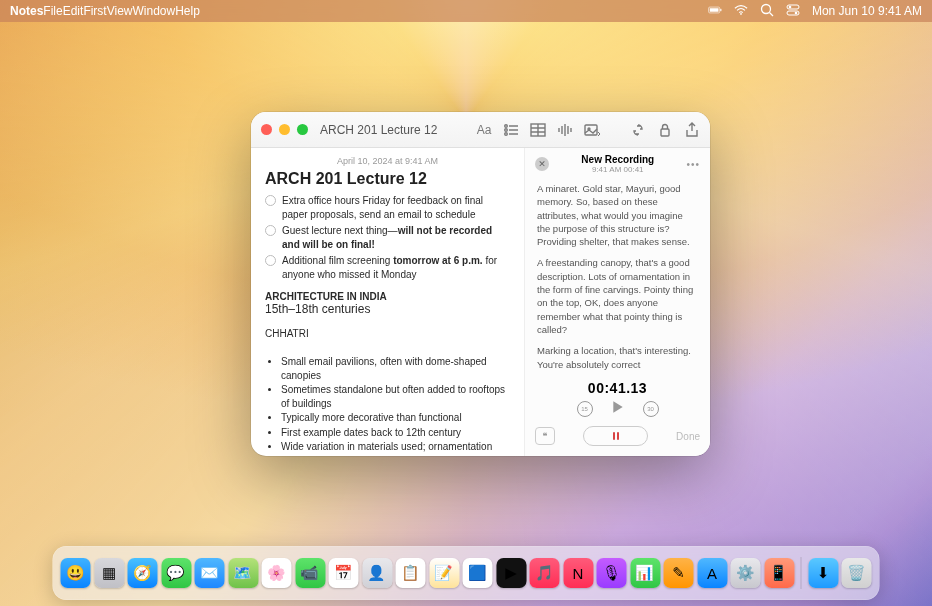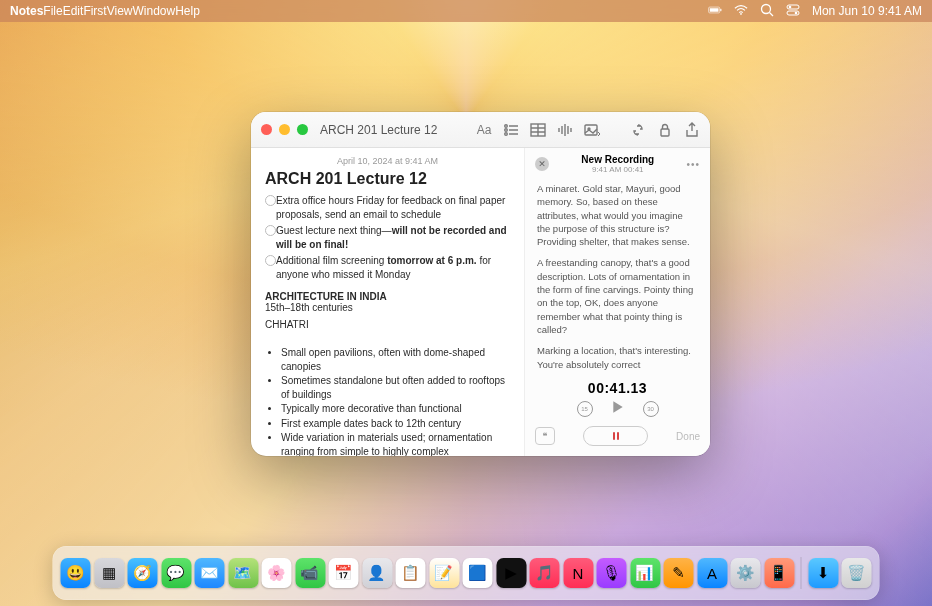--- a/index.html
+++ b/index.html
@@ -79,25 +79,25 @@
   width: 273px;
   overflow-y: auto;
   padding: 6px 14px 10px;
   font-size: 10px;
   color: #2a2a2a;
   position: relative;
 }
 .note-date { text-align: center; font-size: 9px; color: #9a9a9a; margin: 2px 0 4px; }
 .note-title { font-size: 16px; font-weight: 700; margin-bottom: 6px; color:#222; }
 .checklist { list-style: none; margin-bottom: 10px; }
-.checklist li { display: flex; line-height: 1.35; margin-bottom: 3px; }
+.checklist li { display: flex; gap: 6px; line-height: 1.35; margin-bottom: 3px; }
 .checklist .bubble { flex-shrink:0; width: 11px; height: 11px; border: 1px solid #bbb; border-radius: 50%; margin-top: 1px; }
 .note-pane b { font-weight: 600; }
 .section-head { font-weight: 700; font-size: 10px; margin-top: 6px; }
-.section-sub { font-size: 10px; margin-bottom: 6px; }
+.section-sub { font-size: 12px; margin-bottom: 12px; }
 .hhead { font-weight: 400; font-size: 10px; margin-bottom: 16px; }
 .bullets { list-style: disc; padding-left: 16px; }
 .bullets li { line-height: 1.35; margin-bottom: 1px; }
 
 .recording-card {
   margin-top: 8px;
   background: #f0f0f0;
   border-radius: 6px;
   padding: 6px 10px;
   display: flex;
@@ -291,21 +291,21 @@
           </li>
         <li>
             <span class="bubble"></span>
             <span><span>Additional film screening </span><b>tomorrow at 6 p.m.</b><span> for anyone who missed it Monday</span></span>
           </li>
       </ul>
       <div class="section-head">ARCHITECTURE IN INDIA</div>
       <div class="section-sub">15th–18th centuries</div>
       <div class="hhead">CHHATRI</div>
       <ul class="bullets">
-        <li>Small open pavilions, often with dome-shaped canopies</li>
+        <li>Small email pavilions, often with dome-shaped canopies</li>
         <li>Sometimes standalone but often added to rooftops of buildings</li>
         <li>Typically more decorative than functional</li>
         <li>First example dates back to 12th century</li>
         <li>Wide variation in materials used; ornamentation ranging from simple to highly complex</li>
       </ul>
       <div class="recording-card">
         
         
       </div>
     </div>

